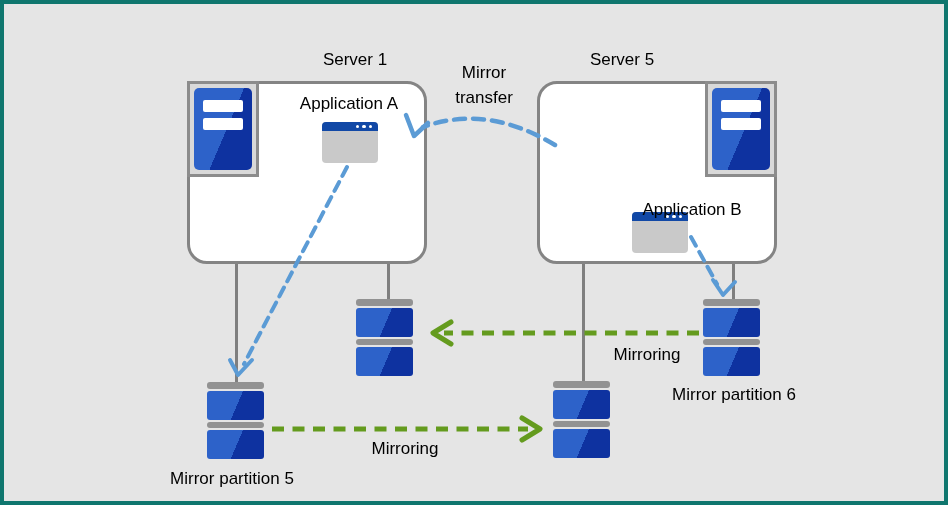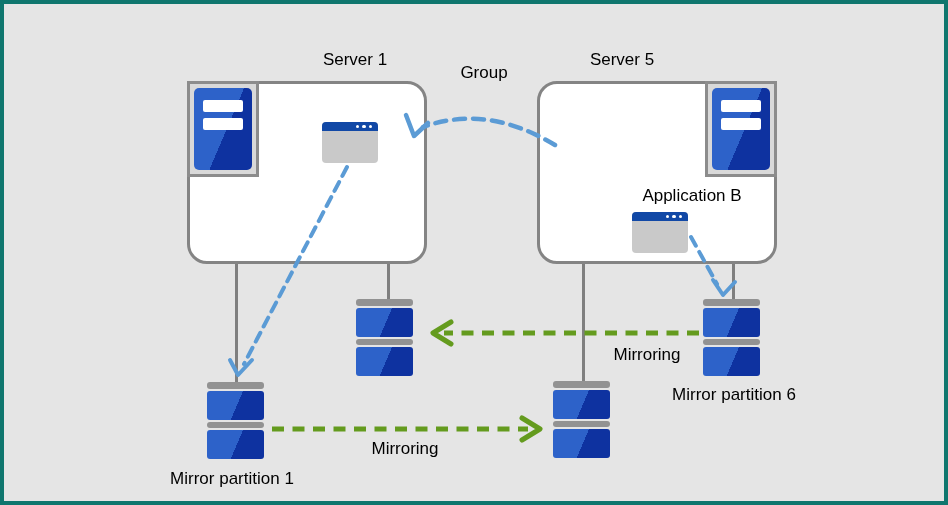--- a/index.html
+++ b/index.html
@@ -104,27 +104,29 @@
   </div>
   <div class="disk-stack" style="left:699px;top:295px">
     <div class="disk-cap"></div>
       <div class="disk-unit"></div>
       <div class="disk-sep"></div>
       <div class="disk-unit"></div>
   </div>
 
   <div class="lbl" style="left:281px;top:46px;width:140px">Server 1</div>
   <div class="lbl" style="left:548px;top:46px;width:140px">Server 5</div>
-  <div class="lbl" style="left:618px;top:182px;width:140px">Application B</div>
+  <div class="lbl" style="left:275px;top:90px;width:140px">Application A</div>
+  <div class="lbl" style="left:618px;top:196px;width:140px">Application B</div>
   <div class="lbl" style="left:415px;top:56px;width:130px">
-    <span class="line">Group</span>
+    <span class="line">Mirror</span>
+    <span class="line">transfer</span>
   </div>
   <div class="lbl" style="left:583px;top:341px;width:120px">Mirroring</div>
   <div class="lbl" style="left:341px;top:435px;width:120px">Mirroring</div>
-  <div class="lbl" style="left:128px;top:465px;width:200px">Mirror partition 1</div>
+  <div class="lbl" style="left:128px;top:465px;width:200px">Mirror partition 5</div>
   <div class="lbl" style="left:630px;top:381px;width:200px">Mirror partition 6</div>
 
   <svg id="arrows" viewBox="0 0 948 505">
 
     <g stroke="#5b9bd5" stroke-width="4.5" fill="none" stroke-linecap="round" stroke-linejoin="round">
       <path d="M551,141 Q483,100 419,123" stroke-dasharray="11 8"></path>
       <polyline points="402,111 410,132 424,119"></polyline>
     </g>
 
     <g stroke="#5b9bd5" stroke-width="4" fill="none" stroke-linecap="round" stroke-linejoin="round">

